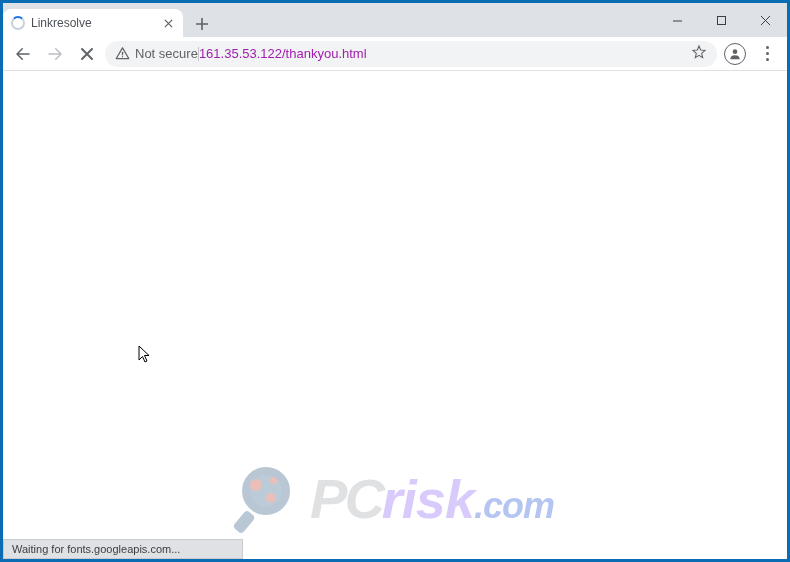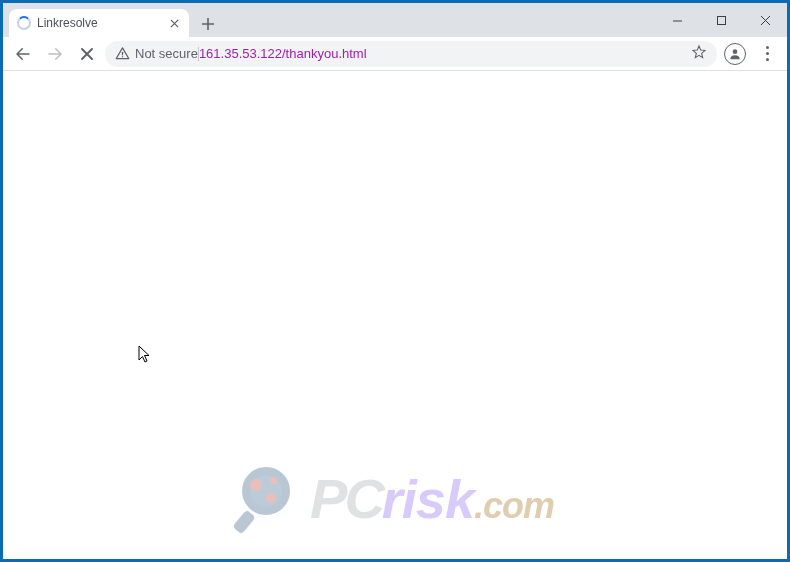--- a/index.html
+++ b/index.html
@@ -21,21 +21,20 @@
 .titlebar {
   height: 34px;
   background: #dee1e6;
   display: flex;
   align-items: flex-end;
 }
 .tab-strip {
   flex: 1;
   display: flex;
   align-items: flex-end;
-  padding-left: 6px;
   margin-top: 16px;
 }
 .tab {
   height: 28px;
   width: 180px;
   background: #fff;
   border-radius: 8px 8px 0 0;
   display: flex;
   align-items: center;
   padding: 0 8px;
@@ -172,21 +171,21 @@
 .wm-text {
   font-family: Arial, sans-serif;
   font-style: italic;
   font-weight: 700;
   font-size: 54px;
   white-space: nowrap;
   letter-spacing: -1px;
 }
 .wm-pc { color:#9fa3a7; font-size:56px; letter-spacing:-3px; }
 .wm-risk { color:#8b5cf6; }
-.wm-com { color:#a16207; font-size:36px; font-weight:600; }
+.wm-com { color:#1d4ed8; font-size:36px; font-weight:600; }
 </style>
 </head>
 <body>
 
 <div class="window">
 
   <div class="titlebar">
     <div class="tab-strip">
       <div class="tab">
         <div class="tab-spinner"></div>
@@ -283,15 +282,18 @@
         <div class="wm-dot wm-d1"></div>
         <div class="wm-dot wm-d2"></div>
         <div class="wm-dot wm-d3"></div>
         <div class="wm-handle"></div>
       </div>
       <div class="wm-text">
         <span class="wm-pc">PC</span><span class="wm-risk">risk</span><span class="wm-com">.com</span>
       </div>
     </div>
 
+    <div class="statusbar">
+      <span>Waiting for fonts.googleapis.com...</span>
+    </div>
   </div>
 
 </div>
 
 </body></html>

